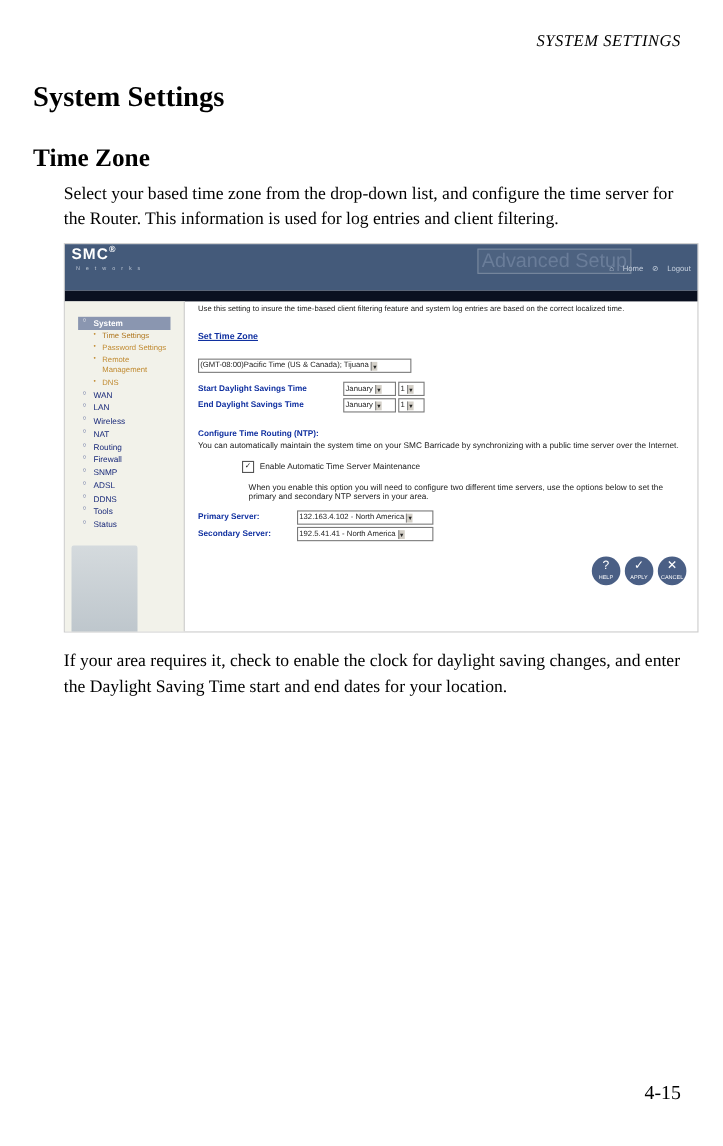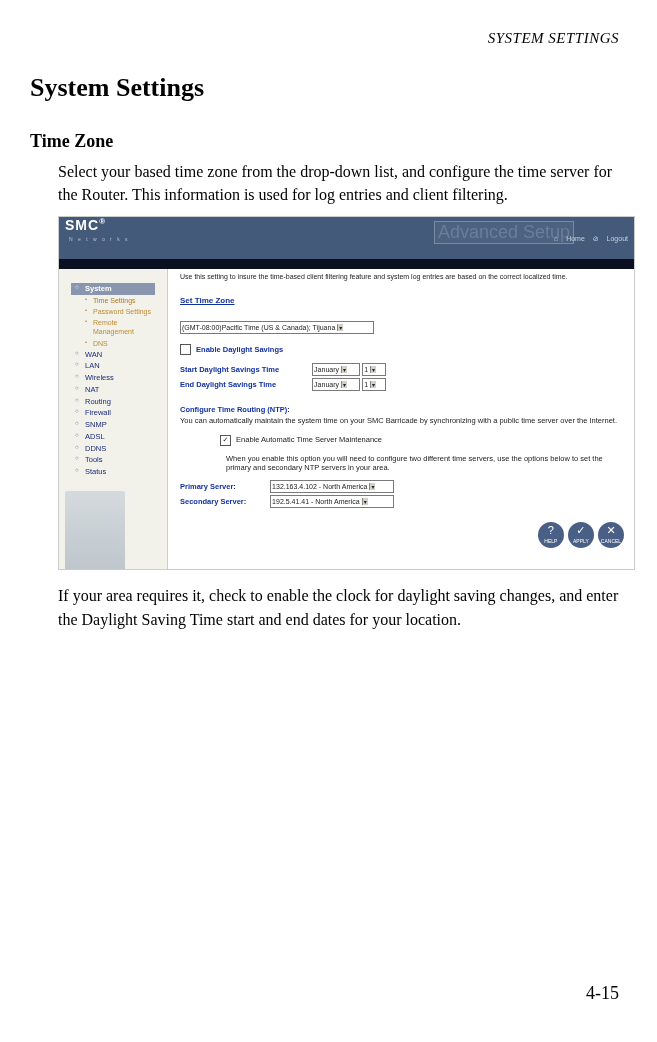--- a/index.html
+++ b/index.html
@@ -25,21 +25,21 @@
     font-size: 15px;
     letter-spacing: 0.5px;
     margin-bottom: 26px;
   }
   .h1 {
     font-size: 26px;
     font-weight: bold;
     margin: 6px 0 28px 0;
   }
   .h2 {
-    font-size: 18px;
+    font-size: 23px;
     font-weight: bold;
     margin: 0 0 8px 0;
   }
   .body-text {
     font-size: 16px;
     line-height: 1.45;
     margin: 0 0 10px 28px;
     max-width: 580px;
   }
   .page-num {
@@ -289,24 +289,20 @@
       <div class="sidebar-figure"></div>
     </div>
     <div class="content">
       <div class="intro">Use this setting to insure the time-based client filtering feature and system log entries are based on the correct localized time.</div>
 
       <div class="sec-title">Set Time Zone</div>
       <div class="row">
         <span class="sel tz-sel">(GMT-08:00)Pacific Time (US &amp; Canada); Tijuana</span>
       </div>
 
-      <div class="row" style="margin-top:10px;">
-        <span class="cb"></span>
-        <span class="blue-lbl">Enable Daylight Savings</span>
-      </div>
 
       <div class="row" style="margin-top:8px;">
         <span class="blue-lbl" style="width:130px">Start Daylight Savings Time</span>
         <span class="sel mo-sel">January</span>
         <span class="sel day-sel">1</span>
       </div>
       <div class="row">
         <span class="blue-lbl" style="width:130px">End Daylight Savings Time</span>
         <span class="sel mo-sel">January</span>
         <span class="sel day-sel">1</span>

